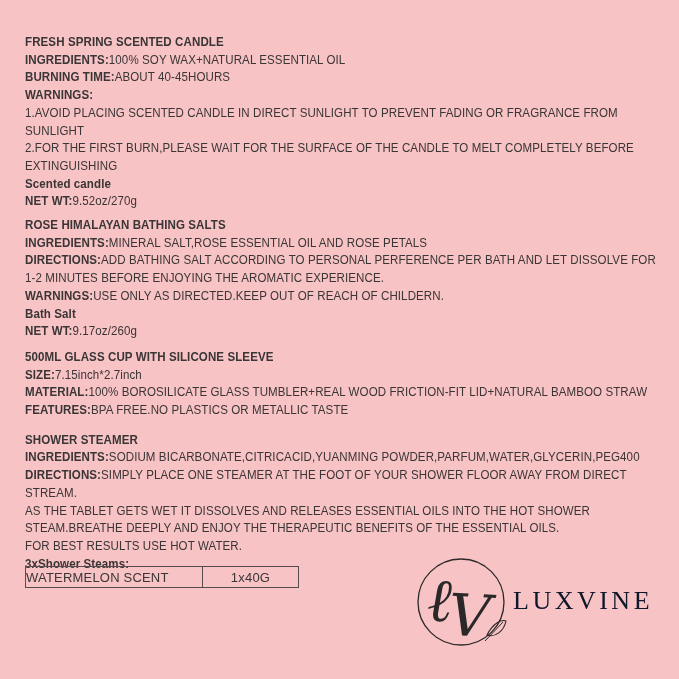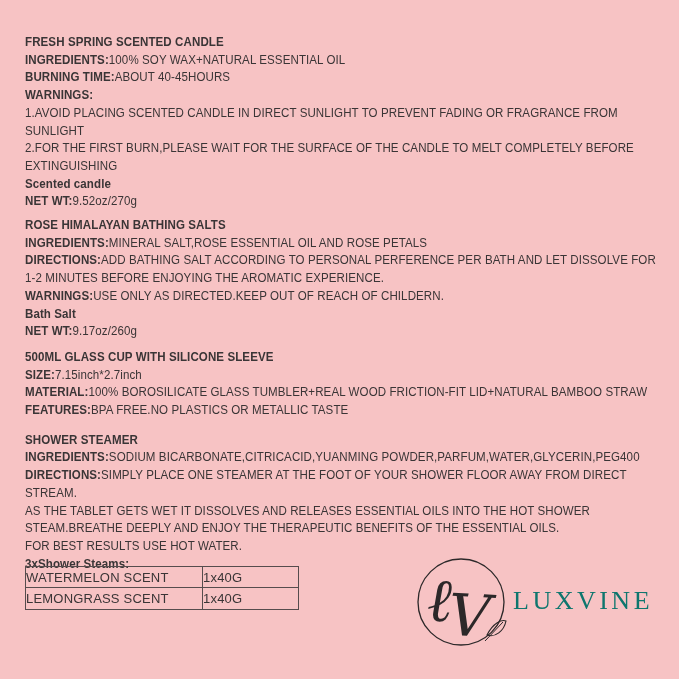--- a/index.html
+++ b/index.html
@@ -38,30 +38,30 @@
     border-radius: 27px;
   }
   table.steamer td {
     border: 1.6px solid #564c4d;
     font-size: 13px;
     height: 20.4px;
     padding: 0;
     letter-spacing: 0.2px;
   }
   td.scent { width: 176px; padding-left: 22px; }
-  td.qty   { width: 95px; }
+  td.qty   { width: 95px; text-align: center; }
 
   .brand { position: absolute; left: 403px; top: 549px; width: 260px; height: 115px; }
   .monogram { position: absolute; left: 0; top: 0; }
   .brand-name {
     position: absolute; left: 110px; top: 37px;
     font-family: "Liberation Serif", serif;
     font-size: 26px;
     letter-spacing: 3.5px;
-    color: #0f766e;
+    color: #0f172a;
     white-space: nowrap;
   }
 </style>
 </head>
 <body>
 
 <div class="content">
 
   <div class="sec sec1">
     <p class="line title">FRESH SPRING SCENTED CANDLE</p>
@@ -105,24 +105,20 @@
   </div>
 
 </div>
 
 <table class="steamer">
   <tbody>
     <tr>
       <td class="scent">WATERMELON SCENT</td>
       <td class="qty">1x40G</td>
     </tr>
-    <tr>
-      <td class="scent">LEMONGRASS SCENT</td>
-      <td class="qty">1x40G</td>
-    </tr>
   </tbody>
 </table>
 
 <div class="brand">
   <svg class="monogram" width="112" height="108" viewBox="0 0 112 108">
     <circle cx="58" cy="53" r="43" fill="none" stroke="#2c2829" stroke-width="1.3"></circle>
     <text x="24" y="72" font-size="60" font-style="italic" font-family="DejaVu Serif, serif" fill="#2c2829">ℓ</text>
     <text x="46" y="87" font-size="58" font-style="italic" font-family="DejaVu Serif, serif" fill="#2c2829" transform="rotate(3 70 60)">V</text>
     <path d="M84 86 C 90 74, 99 70, 103 72 C 101 82, 92 89, 84 86 Z" fill="none" stroke="#2c2829" stroke-width="1.1"></path>
     <path d="M82 92 L 100 73" fill="none" stroke="#2c2829" stroke-width="1"></path>

